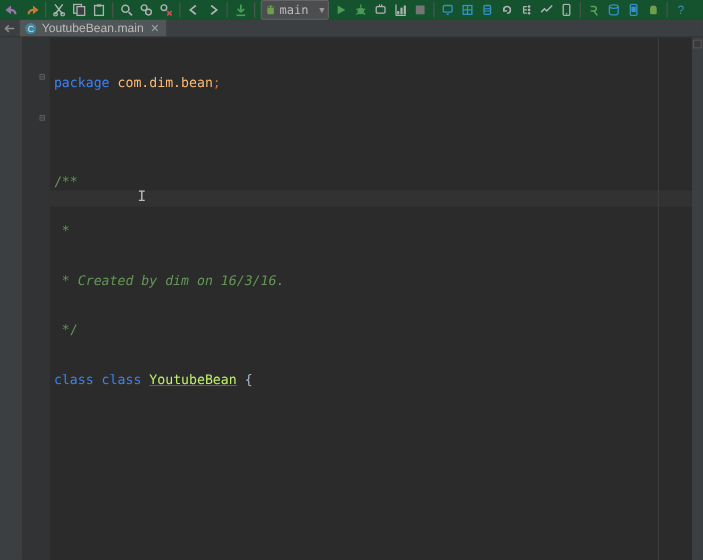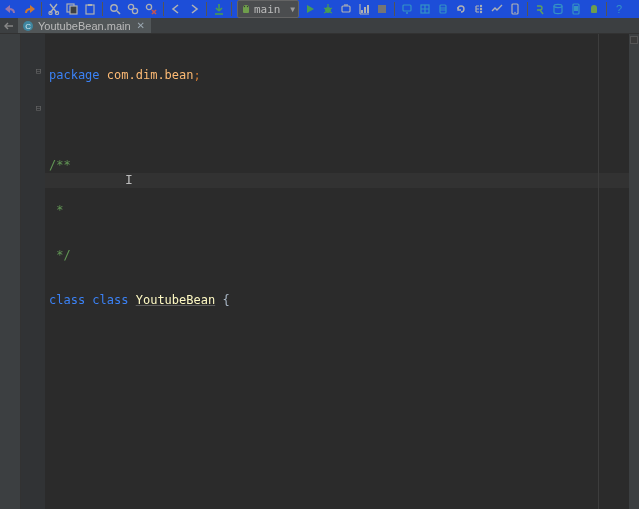--- a/index.html
+++ b/index.html
@@ -12,21 +12,21 @@
     font-family: "Menlo", "Consolas", monospace;
     font-size: 12px;
     color: #a9b7c6;
     user-select: none;
   }
 
   
   .toolbar {
     height: 18px;
     width: 100%;
-    background: #1d4ed8;
+    background: #14532d;
     display: flex;
     flex-direction: row;
     align-items: center;
     padding: 0 2px;
     box-sizing: border-box;
   }
   .tb-icon {
     width: 16px;
     height: 16px;
     display: flex;
@@ -145,21 +145,21 @@
     font-size: 12px;
     line-height: 15px;
     white-space: pre;
   }
   .line { height: 15px; }
   .kw-orange { color: #3b82f6; }
   .pkg      { color: #fdba74; }
   .semi     { color: #cc7832; }
   .doc      { color: #629755; }
   .doc-it   { font-style: italic; }
-  .classname{ color: #fef9c3; text-decoration: underline; text-decoration-color: #5e5e5e; }
+  .classname{ color: #bef264; text-decoration: underline; text-decoration-color: #5e5e5e; }
   .brace    { color: #a9b7c6; }
 
   .caret-line {
     position: absolute;
     left: 0; right: 0;
     height: 15px;
     background: #323232;
   }
   .caret {
     position: absolute;
@@ -439,20 +439,21 @@
 
   <div class="editor">
     <div class="caret-line" style="top:139px"></div>
     <div class="right-margin" style="left:553px"></div>
 
     <div class="code">
       <div class="line"><span class="kw-orange">package</span><span class="pkg"> com.dim.bean</span><span class="semi">;</span></div>
       <div class="line"></div>
       <div class="line"><span class="doc">/**</span></div>
       <div class="line"><span class="doc"> *</span></div>
+      <div class="line"><span class="doc"> * </span><span class="doc doc-it">Created by dim on 16/3/16.</span></div>
       <div class="line"><span class="doc"> */</span></div>
       <div class="line"><span class="kw-orange">class</span><span> </span><span class="kw-orange">class</span><span> </span><span class="classname">YoutubeBean</span><span class="brace"> {</span></div>
       <div class="line"></div>
       <div class="line"></div>
       <div class="line"></div>
       
       
       
       
       

